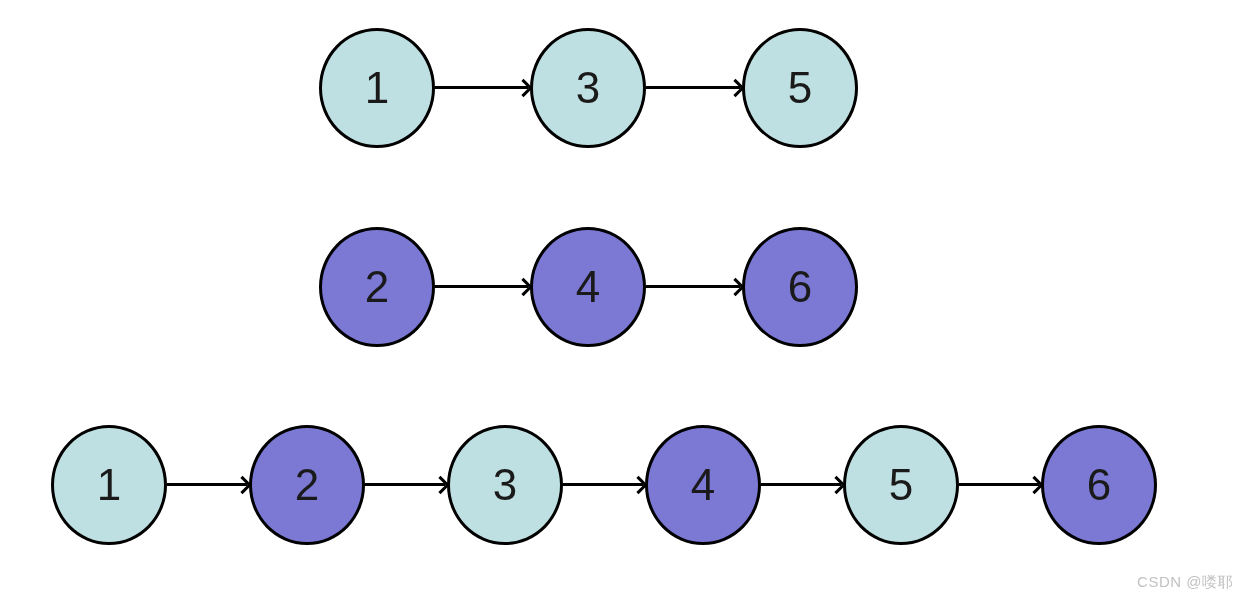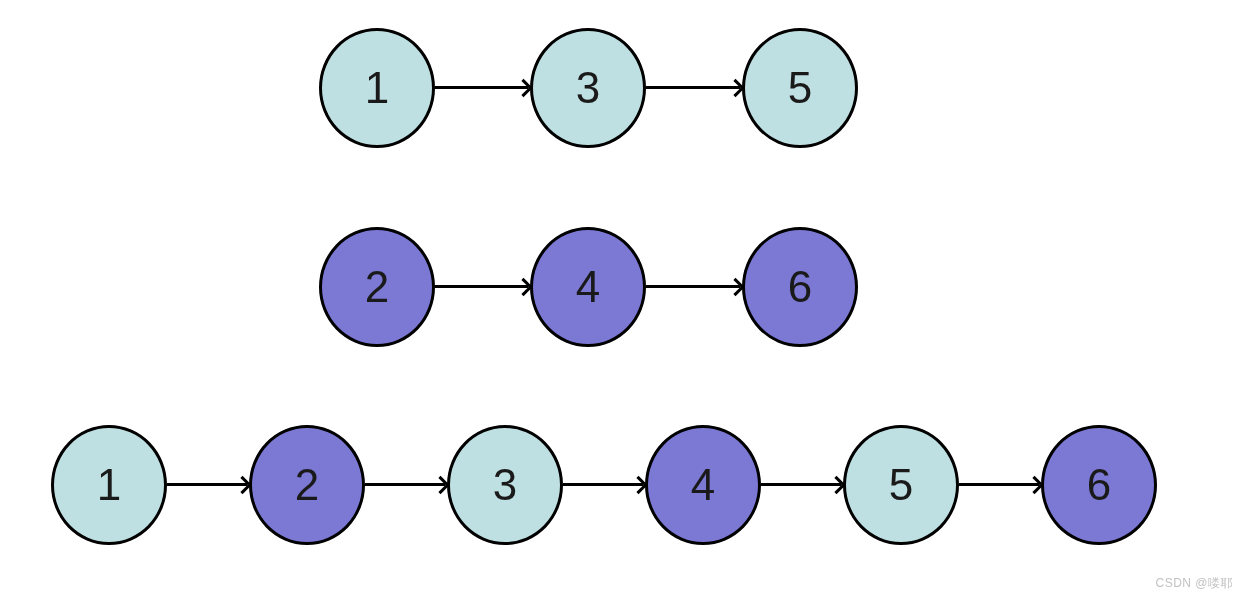--- a/index.html
+++ b/index.html
@@ -47,21 +47,21 @@
     width: 10px;
     height: 10px;
     border-top: 3px solid var(--color-stroke, #000);
     border-right: 3px solid var(--color-stroke, #000);
     transform: translateY(-50%) rotate(45deg);
   }
   .watermark {
     position: absolute;
     right: 7px;
     bottom: 4px;
-    font-size: 12px;
+    font-size: 15px;
     color: var(--color-watermark, #c2c2c2);
     letter-spacing: 0.5px;
   }
 </style>
 </head>
 <body>
 
 <div class="canvas">
 
   <div class="node fill-light" style="left:319px; top:28px;">

